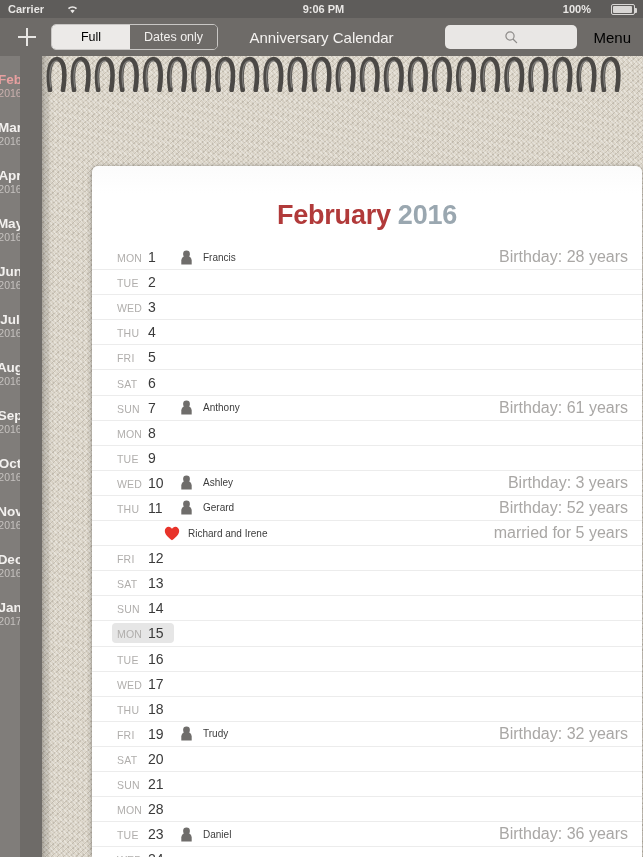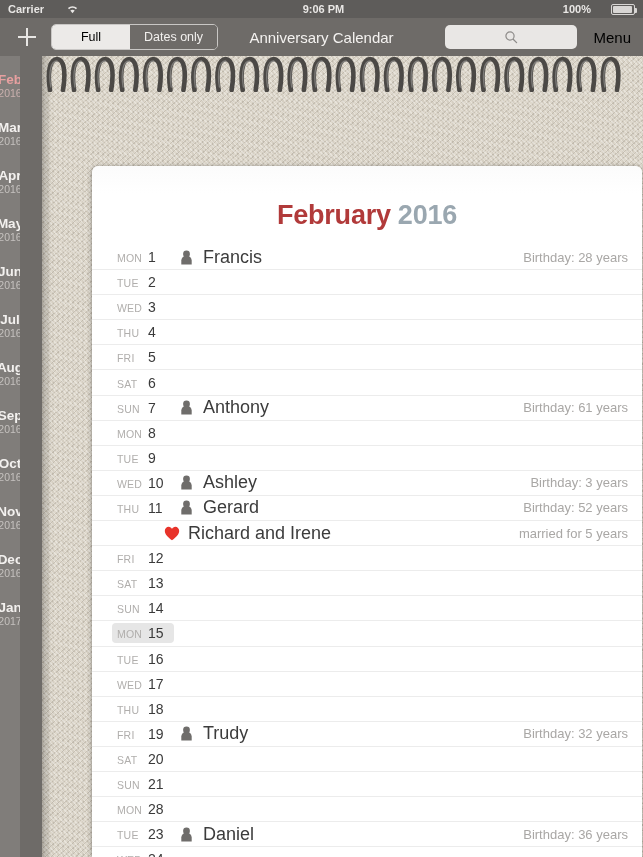--- a/index.html
+++ b/index.html
@@ -270,28 +270,28 @@
   .ev-icon {
     width: 17px;
     flex: 0 0 auto;
     display: flex;
     align-items: center;
     justify-content: center;
     margin-left: 4px;
   }
   .ev-icon svg { display: block; }
   .ev-name {
-    font-size: 18px;
+    font-size: 10px;
     color: #3c3c3c;
     margin-left: 8px;
     white-space: nowrap;
   }
   .ev-note {
     margin-left: auto;
-    font-size: 13px;
+    font-size: 16px;
     color: #a9a7a5;
     white-space: nowrap;
   }
   .day-row.cont { padding-left: 5px; }
   .day-row.cont .date-chip { visibility: hidden; }
 </style>
 </head>
 <body>
 
 <div id="app">

